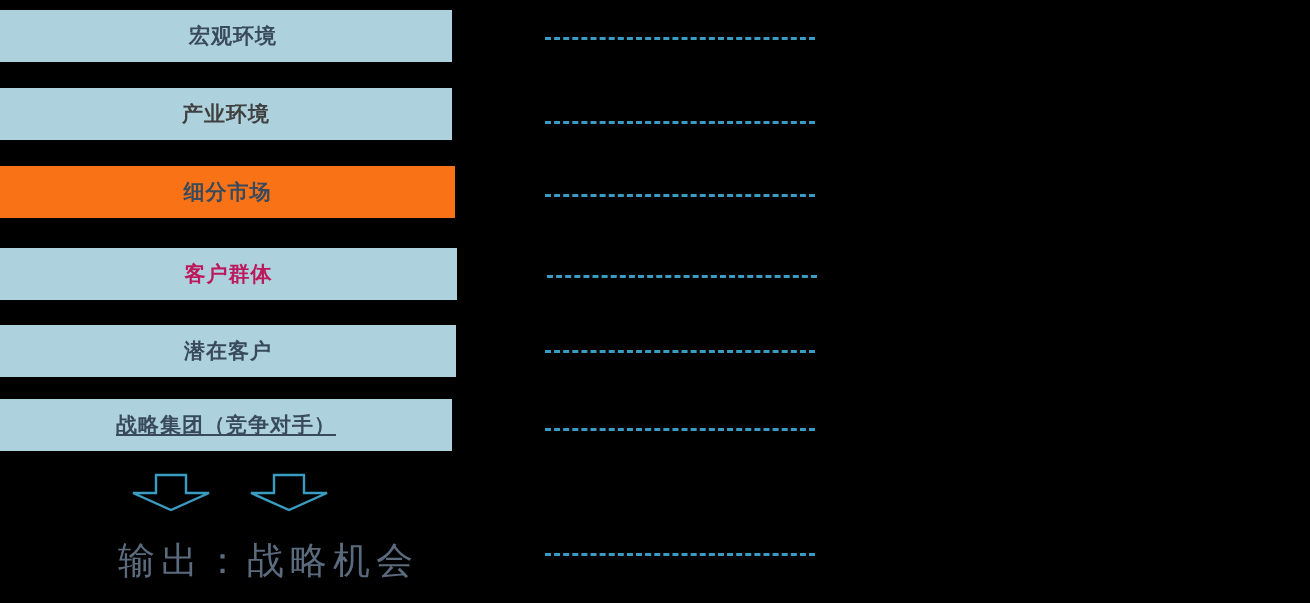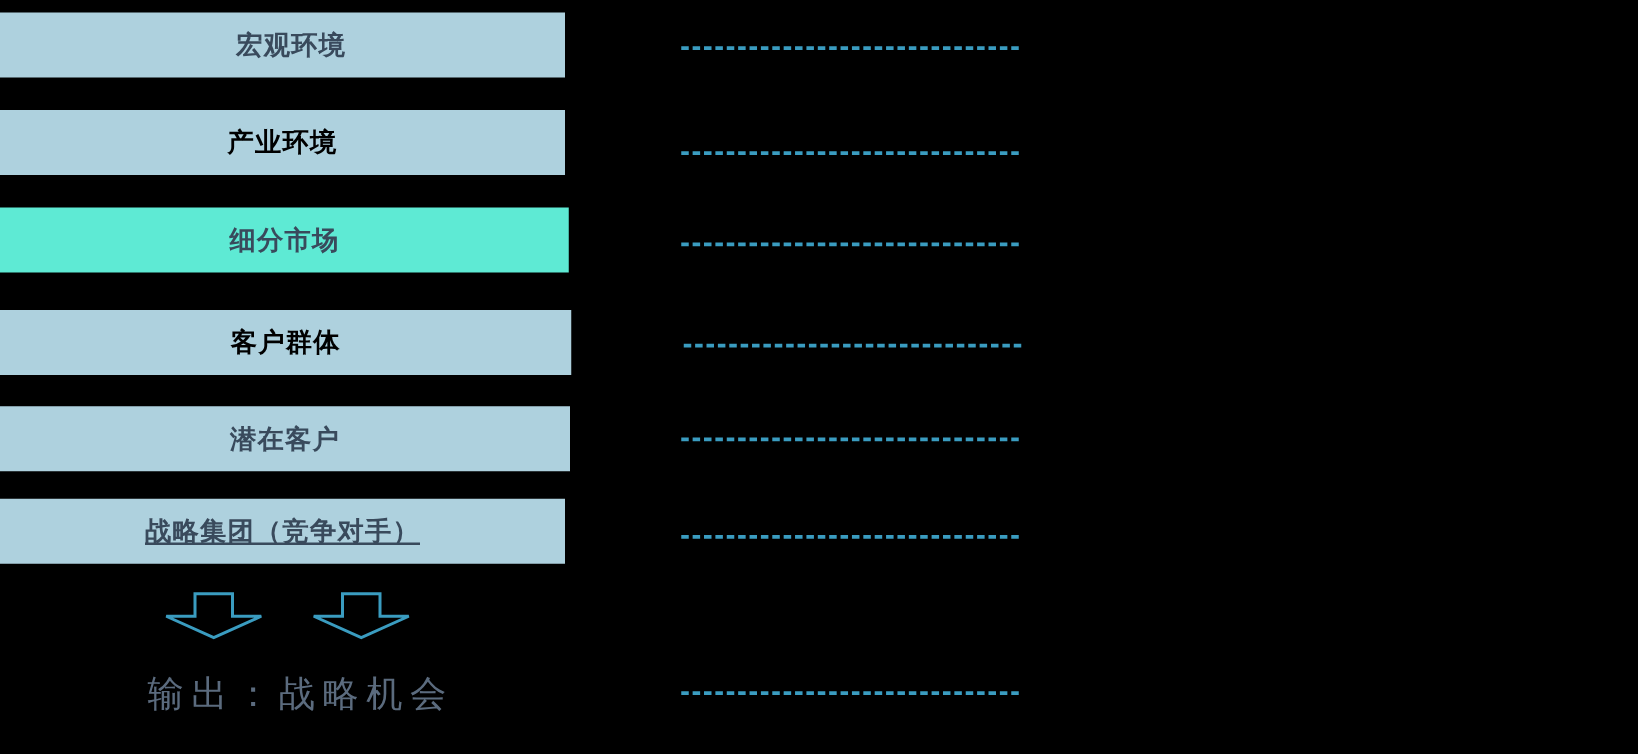--- a/index.html
+++ b/index.html
@@ -51,21 +51,21 @@
     display: block;
     overflow: visible;
   }
 
   
   #output-text {
     position: absolute;
     color: #5b6b7e;
     font-family: "Liberation Serif", "DejaVu Serif", serif;
     font-weight: 400;
-    font-size: 29px;
+    font-size: 37px;
     line-height: 1;
     letter-spacing: 6px;
     white-space: nowrap;
   }
 
   
   .dashed-line {
     position: absolute;
     height: 0;
     border-top: 3px dashed #3a9cc0;
@@ -74,27 +74,27 @@
 </head>
 <body>
 
 <div id="canvas">
 
   <div id="bars-layer">
       <div class="bar" style="top: 10px; width: 452px; height: 52px; background: rgb(174, 209, 222); padding-left: 14px;">
         <span class="bar-label" style="color: rgb(57, 74, 92);">宏观环境</span>
       </div>
       <div class="bar" style="top: 88px; width: 452px; height: 52px; background: rgb(174, 209, 222);">
-        <span class="bar-label" style="color: #000000;">产业环境</span>
+        <span class="bar-label" style="color: #404040;">产业环境</span>
       </div>
-      <div class="bar" style="top: 166px; width: 455px; height: 52px; background: #5eead4;">
+      <div class="bar" style="top: 166px; width: 455px; height: 52px; background: #f97316;">
         <span class="bar-label" style="color: rgb(57, 74, 92);">细分市场</span>
       </div>
       <div class="bar" style="top: 248px; width: 457px; height: 52px; background: rgb(174, 209, 222);">
-        <span class="bar-label" style="color: #000000; text-align: right;">客户群体</span>
+        <span class="bar-label" style="color: #be185d; text-align: right;">客户群体</span>
       </div>
       <div class="bar" style="top: 325px; width: 456px; height: 52px; background: rgb(174, 209, 222);">
         <span class="bar-label" style="color: rgb(57, 74, 92); text-align: center;">潜在客户</span>
       </div>
       <div class="bar" style="top: 399px; width: 452px; height: 52px; background: rgb(174, 209, 222);">
         <span class="bar-label" style="color: rgb(57, 74, 92); text-decoration: underline;">战略集团（竞争对手）</span>
       </div>
     </div>
 
   <div id="arrows-layer">

